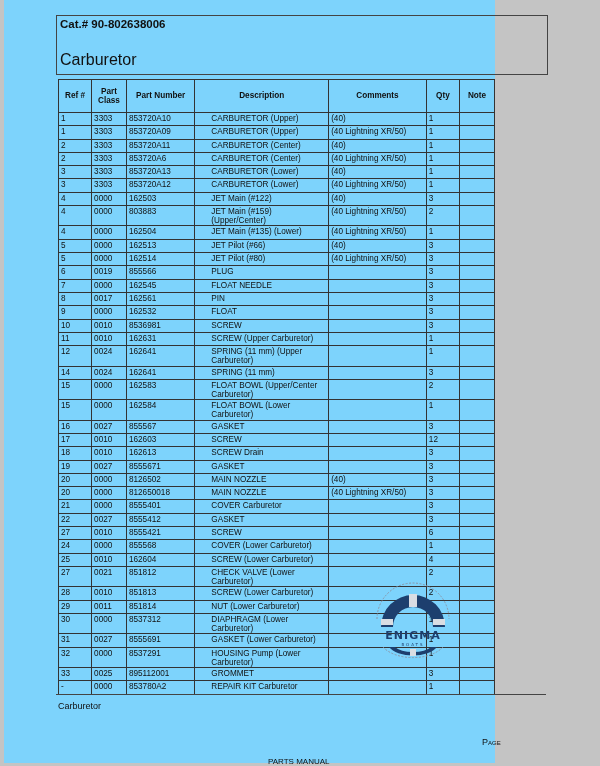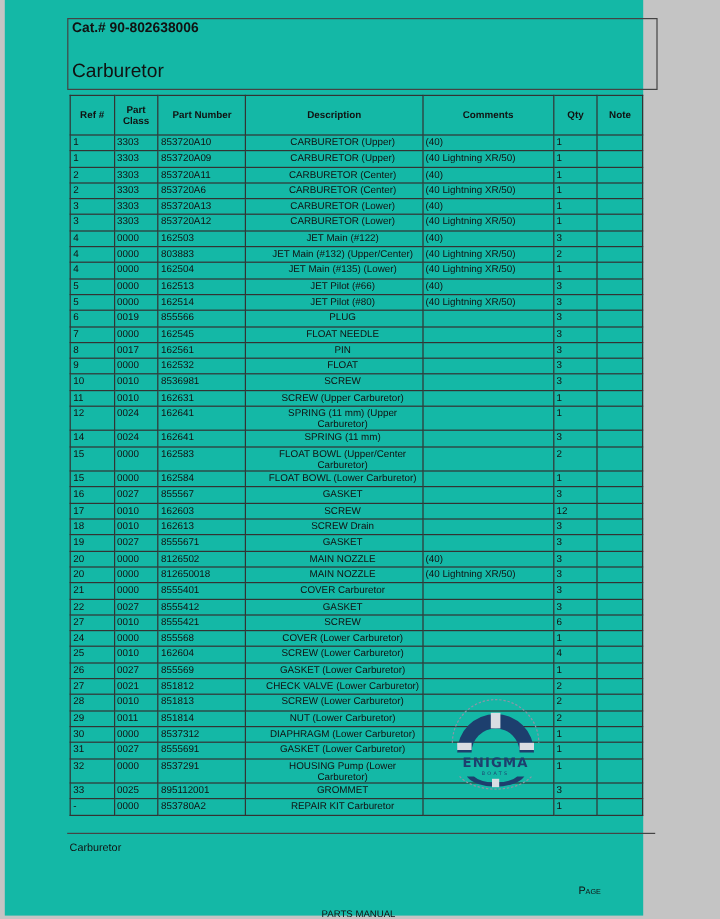--- a/index.html
+++ b/index.html
@@ -3,22 +3,22 @@
 <meta charset="utf-8">
 <style>
   html, body { margin: 0; padding: 0; }
   body {
     width: 600px; height: 766px; position: relative; overflow: hidden;
     background: #c4c4c4;
     font-family: "Liberation Sans", sans-serif;
     color: #111;
   }
   .page {
-    position: absolute; left: 4px; top: 0; width: 532px; height: 763px;
-    background: #14b8a6;
+    position: absolute; left: 4px; top: 0; width: 491px; height: 763px;
+    background: #7dd3fc;
   }
   .title-box {
     position: absolute; left: 52px; top: 15px; width: 490px; height: 58px;
     border: 1.5px solid #444;
   }
   .cat-no {
     position: absolute; left: 3px; top: 2px;
     font-size: 11.5px; font-weight: bold;
   }
   .doc-title {
@@ -34,21 +34,21 @@
     border: 1px solid #333;
     padding: 0 2px;
     vertical-align: top;
     line-height: 9.2px;
   }
   table.parts th {
     font-weight: bold; text-align: center; vertical-align: middle;
     height: 32px; font-size: 8.2px;
   }
   table.parts td { height: 11.3px; padding-top: 1px; }
-  table.parts td.desc { padding-left: 16px; text-align: center; }
+  table.parts td.desc { padding-left: 16px; }
   .logo {
     position: absolute; left: 359px; top: 575px; width: 100px; height: 88px;
   }
   .footer-rule {
     position: absolute; left: 52px; top: 694px; width: 490px; height: 0;
     border-top: 1.5px solid #444;
   }
   .footer-title { position: absolute; left: 54px; top: 701px; font-size: 9px; }
   .footer-version { position: absolute; left: 54px; top: 729px; font-size: 8px; margin-top: 41px; }
   .footer-manual { position: absolute; left: 264px; top: 729px; font-size: 8px; margin-top: 28px; }
@@ -145,21 +145,21 @@
           <td>162503</td>
           <td class="desc"> JET Main (#122)</td>
           <td>(40)</td>
           <td>3</td>
           <td></td>
         </tr>
         <tr>
           <td>4</td>
           <td>0000</td>
           <td>803883</td>
-          <td class="desc"> JET Main (#132)  (Upper/Center)</td>
+          <td class="desc"> JET Main (#159)  (Upper/Center)</td>
           <td>(40 Lightning XR/50)</td>
           <td>2</td>
           <td></td>
         </tr>
         <tr>
           <td>4</td>
           <td>0000</td>
           <td>162504</td>
           <td class="desc"> JET Main (#135)  (Lower)</td>
           <td>(40 Lightning XR/50)</td>
@@ -364,29 +364,20 @@
           <td>1</td>
           <td></td>
         </tr>
         <tr>
           <td>25</td>
           <td>0010</td>
           <td>162604</td>
           <td class="desc"> SCREW   (Lower Carburetor)</td>
           <td></td>
           <td>4</td>
-          <td></td>
-        </tr>
-        <tr>
-          <td>26</td>
-          <td>0027</td>
-          <td>855569</td>
-          <td class="desc"> GASKET   (Lower Carburetor)</td>
-          <td></td>
-          <td>1</td>
           <td></td>
         </tr>
         <tr>
           <td>27</td>
           <td>0021</td>
           <td>851812</td>
           <td class="desc"> CHECK VALVE   (Lower Carburetor)</td>
           <td></td>
           <td>2</td>
           <td></td>

